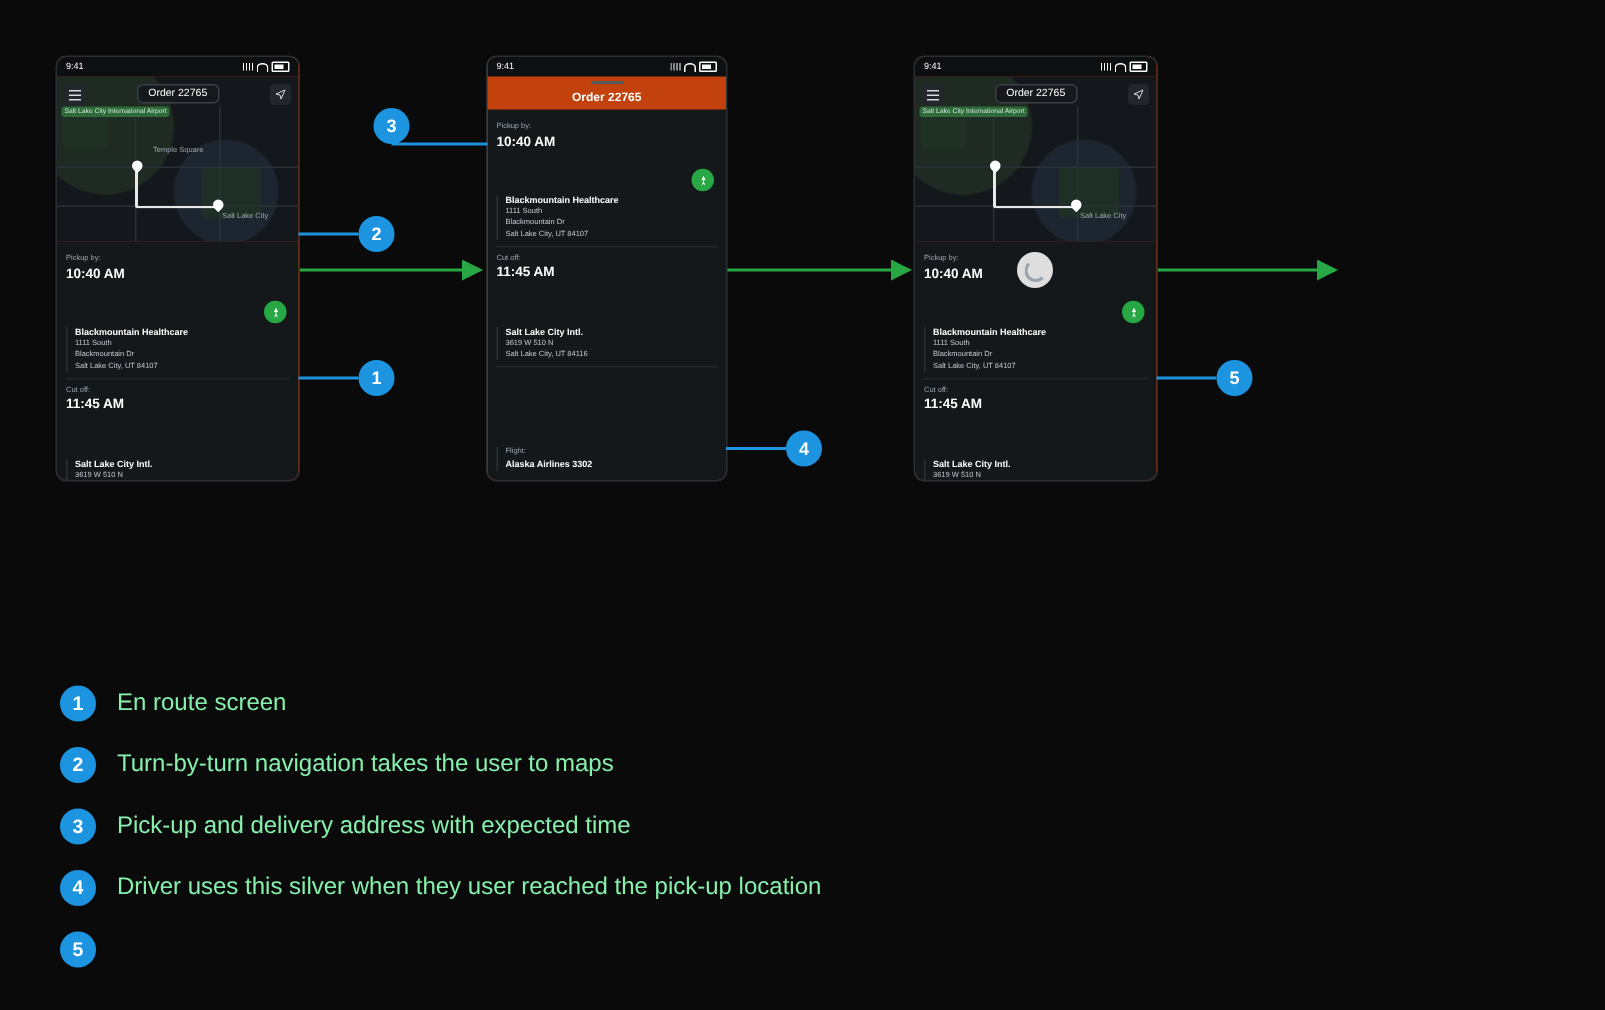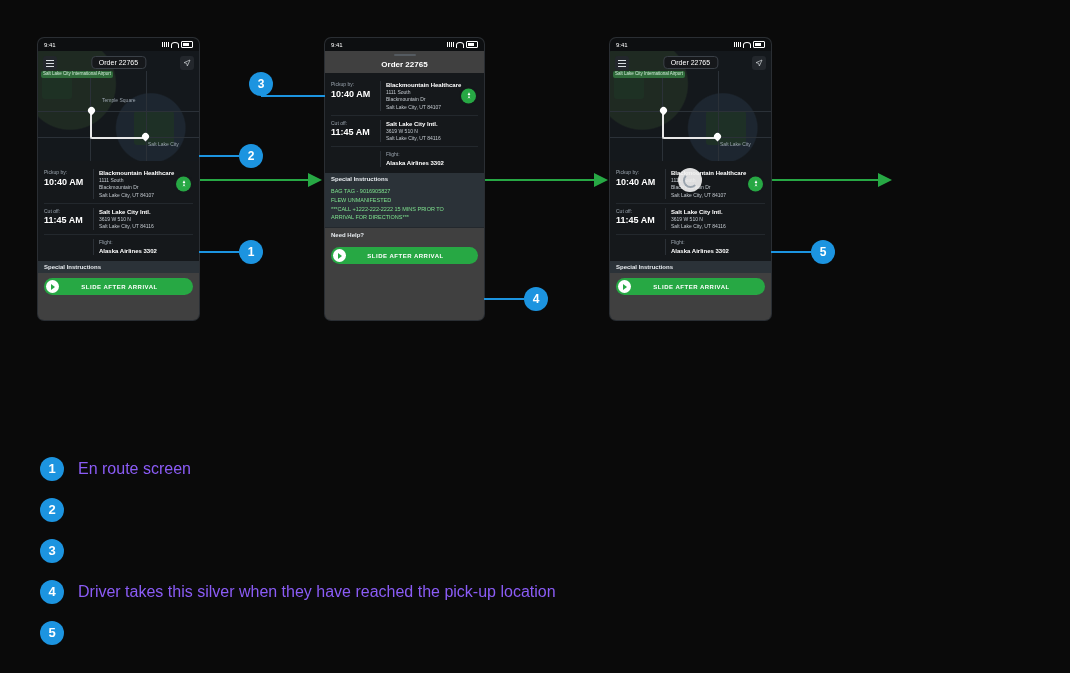--- a/index.html
+++ b/index.html
@@ -1,20 +1,20 @@
 <!DOCTYPE html>
 <html><head>
 <meta charset="utf-8">
 <style>
   html,body{margin:0;padding:0;background:#0a0a0a;}
   body{width:1070px;height:673px;position:relative;font-family:"Liberation Sans",sans-serif;color:#fff;overflow:hidden;}
   .stage{position:absolute;left:0;top:0;width:1070px;height:673px;}
 
   
-  .phone{position:absolute;background:#404040;border-radius:6px;overflow:hidden;box-shadow:0 0 0 1px #2a2e33;}
+  .phone{position:absolute;background:#c2410c;border-radius:6px;overflow:hidden;box-shadow:0 0 0 1px #2a2e33;}
   .statusbar{height:13px;display:flex;align-items:center;justify-content:space-between;padding:0 6px;font-size:6px;color:#fff;background:#0d0f11;}
   .statusbar .right{display:flex;gap:2px;align-items:center;}
   .sb-bars{display:inline-block;width:7px;height:5px;background:
      linear-gradient(to right,#fff 1px,transparent 1px) 0 0/2px 100% repeat-x;}
   .sb-wifi{display:inline-block;width:6px;height:5px;border-radius:50% 50% 0 0;border:1px solid #fff;border-bottom:none;}
   .sb-bat{display:inline-block;width:10px;height:5px;border:1px solid #fff;border-radius:1px;position:relative;}
   .sb-bat:after{content:"";position:absolute;left:1px;top:1px;bottom:1px;right:3px;background:#fff;}
 
   
   .map{position:relative;background:#121418;overflow:hidden;}
@@ -29,21 +29,21 @@
   .map .maplabel{position:absolute;font-size:5px;color:#9aa4ae;}
   .map .greenlabel{position:absolute;font-size:4.5px;color:#cfe8d6;background:#2f6b3a;border-radius:2px;padding:1px 2px;line-height:1;}
   .hamburger{position:absolute;left:5px;top:5px;width:14px;height:14px;background:#23272c;border-radius:3px;display:flex;flex-direction:column;justify-content:center;align-items:center;gap:2px;}
   .hamburger i{display:block;width:8px;height:1px;background:#d8dce0;}
   .order-chip{position:absolute;left:50%;top:5px;transform:translateX(-50%);background:#16181b;border:1px solid #3a4047;border-radius:4px;padding:2px 7px;font-size:7px;color:#fff;white-space:nowrap;}
   .map-btn{position:absolute;right:5px;top:5px;width:14px;height:14px;background:#23272c;border-radius:3px;display:flex;align-items:center;justify-content:center;}
   .map-btn svg{width:8px;height:8px;}
 
   
   .details{background:#15181b;padding:4px 6px 2px 6px;}
-  .drow{display:flex;gap:5px;padding:4px 0;border-bottom:1px solid #23282d;position:relative;}
+  .drow{display:flex;gap:5px;padding:4px 0;border-bottom:1px solid #23282d;position:relative;flex-direction:column;}
   .drow:last-child{border-bottom:none;}
   .dleft{width:44px;flex:0 0 44px;}
   .dlabel{font-size:5px;color:#9aa4ae;line-height:1.5;}
   .dtime{font-size:9px;font-weight:bold;color:#fff;line-height:1.2;}
   .dright{flex:1;border-left:1px solid #2b3036;padding-left:5px;}
   .dname{font-size:6px;font-weight:bold;color:#fff;line-height:1.35;}
   .daddr{font-size:5px;color:#c2c8ce;line-height:1.45;}
   .navbtn{position:absolute;right:2px;top:50%;transform:translateY(-50%);width:15px;height:15px;border-radius:50%;background:#27a844;display:flex;align-items:center;justify-content:center;box-shadow:0 0 0 2px #15181b;}
   .navbtn svg{width:8px;height:8px;}
 
@@ -64,21 +64,21 @@
   .task{position:absolute;background:#23a01c;border-radius:5px;display:flex;align-items:center;justify-content:center;font-size:13px;font-weight:bold;color:#fff;}
 
   
   .badge{position:absolute;width:24px;height:24px;border-radius:50%;background:#1c94e0;color:#fff;font-size:12px;font-weight:bold;display:flex;align-items:center;justify-content:center;}
   svg.flow{position:absolute;left:0;top:0;width:1070px;height:673px;pointer-events:none;}
 
   
   .legend{position:absolute;left:40px;top:448px;width:800px;}
   .litem{display:flex;align-items:center;gap:14px;height:41px;}
   .lnum{width:24px;height:24px;flex:0 0 24px;border-radius:50%;background:#1c94e0;color:#fff;font-size:13px;font-weight:bold;display:flex;align-items:center;justify-content:center;}
-  .ltext{font-size:16px;color:#8b5cf6;}
+  .ltext{font-size:16px;color:#86efac;}
 </style>
 </head>
 <body>
 
 <div class="stage">
 
   <svg class="flow">
     <defs>
       <marker id="ga" markerWidth="7" markerHeight="7" refX="6" refY="3.5" orient="auto">
         <polygon points="0 0, 7 3.5, 0 7" fill="#27a844"></polygon>
@@ -331,26 +331,28 @@
   <div class="badge" style="left:524px;top:287px;">4</div>
   <div class="badge" style="left:811px;top:240px;">5</div>
 
   <div class="legend">
     <div class="litem">
       <div class="lnum">1</div>
       <div class="ltext">En route screen</div>
     </div>
     <div class="litem">
       <div class="lnum">2</div>
+      <div class="ltext">Turn-by-turn navigation takes the user to maps</div>
     </div>
     <div class="litem">
       <div class="lnum">3</div>
+      <div class="ltext">Pick-up and delivery address with expected time</div>
     </div>
     <div class="litem">
       <div class="lnum">4</div>
-      <div class="ltext">Driver takes this silver when they have reached the pick-up location</div>
+      <div class="ltext">Driver uses this silver when they user reached the pick-up location</div>
     </div>
     <div class="litem">
       <div class="lnum">5</div>
     </div>
   </div>
 
 </div>
 
 </body></html>

